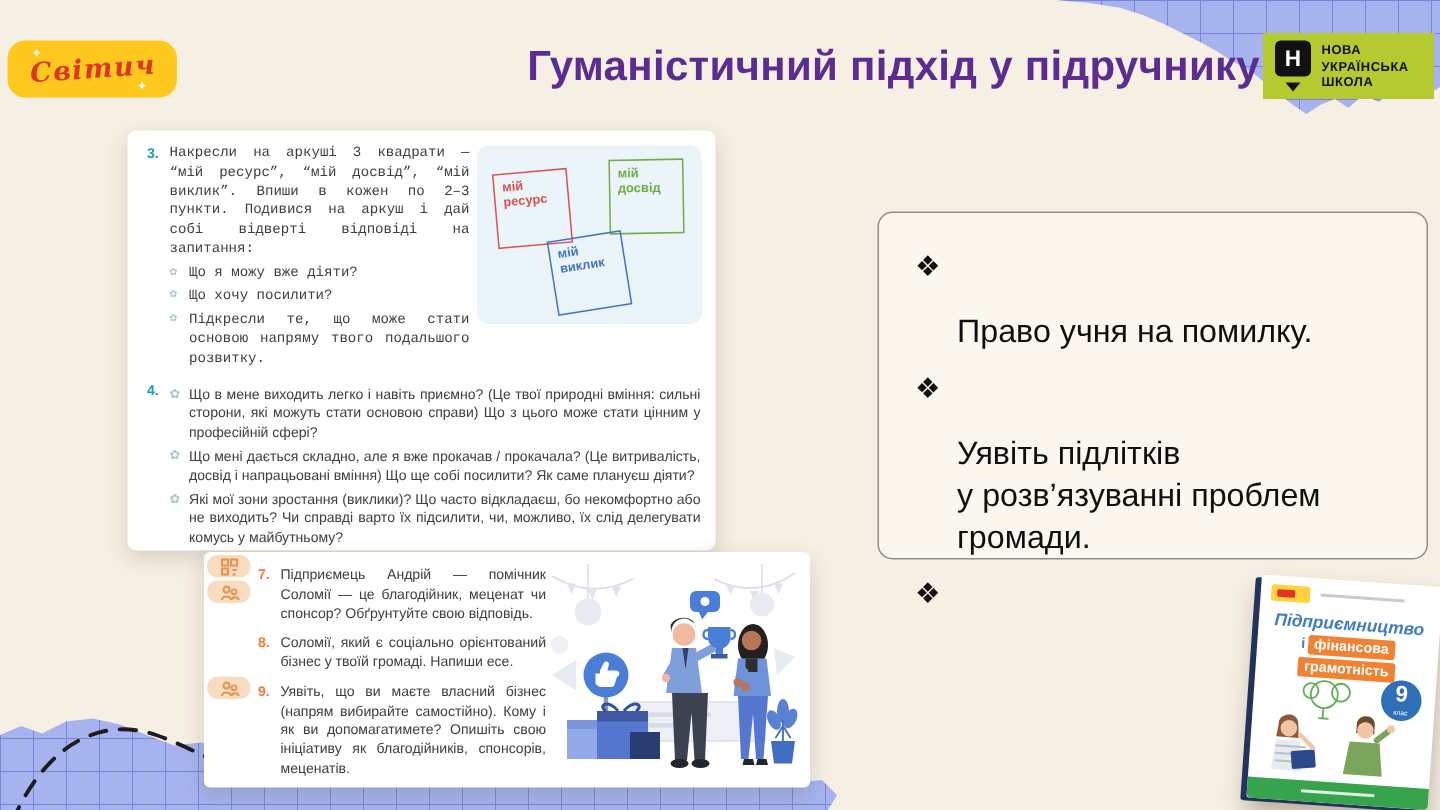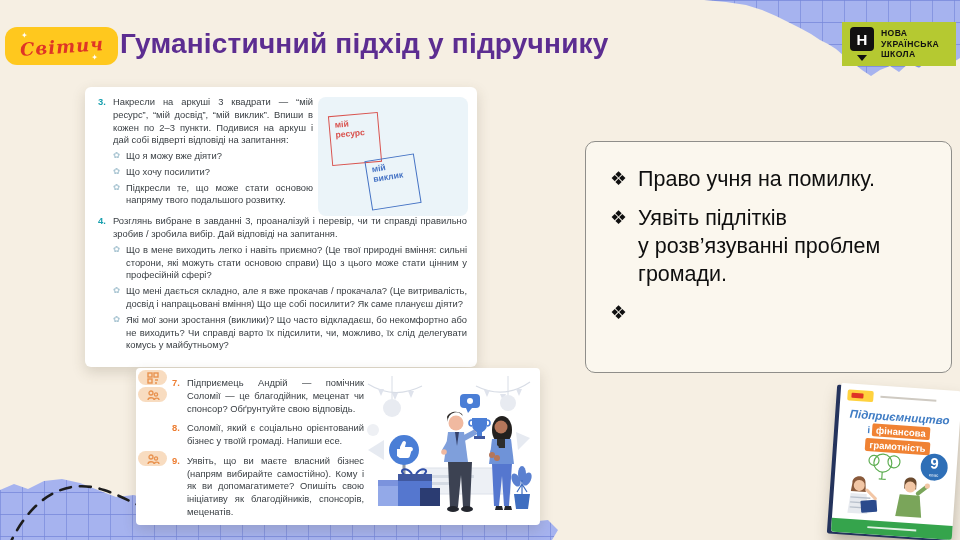--- a/index.html
+++ b/index.html
@@ -15,61 +15,61 @@
   .doodle{position:absolute;left:0;top:440px;z-index:4;}
 
   
   .svitych{position:absolute;left:5px;top:27px;width:113px;height:38px;background:#ffc81e;
            border-radius:12px;z-index:2;display:flex;align-items:center;justify-content:center;}
   .svitych .word{font-family:"DejaVu Serif",serif;font-style:italic;font-weight:bold;
                  color:#df3526;font-size:18px;transform:rotate(-4deg);letter-spacing:1px;}
   .svitych .spark{position:absolute;color:#fff;font-size:8px;}
   .spark1{left:16px;top:4px;} .spark2{right:20px;bottom:3px;}
 
-  .title{position:absolute;left:120px;right:120px;top:28px;text-align:left;z-index:2;
+  .title{position:absolute;left:120px;right:120px;top:28px;text-align:right;z-index:2;
          font-size:28px;font-weight:bold;color:#5c2d91;letter-spacing:0.2px;}
 
   .nus{position:absolute;left:842px;top:22px;width:114px;height:44px;background:#b5c931;z-index:3;
        display:flex;align-items:center;gap:7px;padding:0 0 0 8px;box-sizing:border-box;}
   .nus-mono{width:24px;height:24px;background:#111;border-radius:4px;color:#fff;font-weight:bold;
             font-size:15px;display:flex;align-items:center;justify-content:center;}
   .nus-col{display:flex;flex-direction:column;align-items:center;}
   .nus-tri{width:0;height:0;border-left:5px solid transparent;border-right:5px solid transparent;
            border-top:6px solid #111;margin-top:4px;}
   .nus-text{font-size:8.6px;font-weight:bold;color:#111;line-height:1.25;letter-spacing:0.4px;}
 
   
   .card{background:#fff;position:absolute;box-shadow:0 5px 14px rgba(70,60,40,.18);z-index:5;}
   .card1{left:85px;top:87px;width:392px;height:280px;border-radius:6px;
          padding:9px 10px 0 13px;box-sizing:border-box;}
   .ex{display:flex;font-size:9.4px;line-height:1.36;color:#3b4045;}
   .ex .num{flex:none;width:15px;font-weight:bold;}
   .tealnum{color:#179fae;}
   .orangenum{color:#ed7d31;}
   .ex .body{flex:1;text-align:justify;}
-  .ex3 .body{flex:none;width:200px;}
+  .ex3 .body{flex:none;width:200px;font-family:Liberation Mono, monospace;}
   .b-row{display:flex;margin-top:3px;}
   .b-glyph{flex:none;width:13px;color:#a9c5d2;font-size:8.5px;line-height:1.4;}
   .b-text{flex:1;text-align:justify;}
   .squares-panel{position:absolute;right:9px;top:10px;width:150px;height:119px;
                  background:#ebf4f9;border-radius:8px;}
   .sq{position:absolute;border:1.6px solid;width:50px;height:50px;font-size:8.6px;font-weight:bold;
       line-height:1.15;padding:4px 0 0 5px;box-sizing:border-box;background:transparent;}
   .sq-red{left:12px;top:17px;border-color:#d9534f;color:#d9534f;transform:rotate(-5deg);}
   .sq-green{left:88px;top:9px;border-color:#70ad47;color:#70ad47;transform:rotate(-1deg);}
   .sq-blue{left:50px;top:60px;border-color:#4472c4;color:#4472c4;transform:rotate(-9deg);}
   .ex4{margin-top:8px;}
 
   
   .panel{position:absolute;left:585px;top:141px;width:367px;height:232px;background:#fbf7ee;
          border:1px solid #8f8e8a;border-radius:10px;z-index:5;box-sizing:border-box;
          padding:24px 16px 0 24px;}
   .kp{display:flex;gap:11px;margin-bottom:11px;font-size:21.5px;line-height:1.3;color:#0f0f0f;}
   .kp .kb{flex:none;font-size:19px;padding-top:1px;color:#0f0f0f;}
-  .kp .kt{white-space:pre-line;}
+  .kp .kt{white-space:pre-line;margin-top:42px;}
 
   
   .card2{left:136px;top:368px;width:404px;height:157px;border-radius:4px;
          padding:8px 0 0 0;box-sizing:border-box;}
   .c2text{position:absolute;left:36px;top:9px;width:192px;}
   .c2text .ex{margin-bottom:7px;}
   .badge{position:absolute;width:29px;height:15px;background:#f8dcc0;border-radius:8px;left:2px;
          display:flex;align-items:center;justify-content:center;}
   .badge svg{display:block;}
   .illus{position:absolute;right:6px;top:8px;}
@@ -160,27 +160,27 @@
         </div>
         <div class="b-row">
           <span class="b-glyph">✿</span>
           <span class="b-text">Підкресли те, що може стати основою напряму твого подальшого розвитку.</span>
         </div>
       </div>
     </div>
 
     <div class="squares-panel">
       <div class="sq sq-red">мій ресурс</div>
+      <div class="sq sq-green">мій досвід</div>
       <div class="sq sq-blue">мій виклик</div>
     </div>
 
     <div class="ex ex4">
       <span class="num tealnum">4.</span>
       <div class="body">
-        <div>Розглянь вибране в завданні 3, проаналізуй і перевір, чи ти справді правильно зробив / зробила вибір. Дай відповіді на запитання.</div>
         <div class="b-row">
           <span class="b-glyph">✿</span>
           <span class="b-text">Що в мене виходить легко і навіть приємно? (Це твої природні вміння: сильні сторони, які можуть стати основою справи) Що з цього може стати цінним у професійній сфері?</span>
         </div>
         <div class="b-row">
           <span class="b-glyph">✿</span>
           <span class="b-text">Що мені дається складно, але я вже прокачав / прокачала? (Це витривалість, досвід і напрацьовані вміння) Що ще собі посилити? Як саме плануєш діяти?</span>
         </div>
         <div class="b-row">
           <span class="b-glyph">✿</span>

